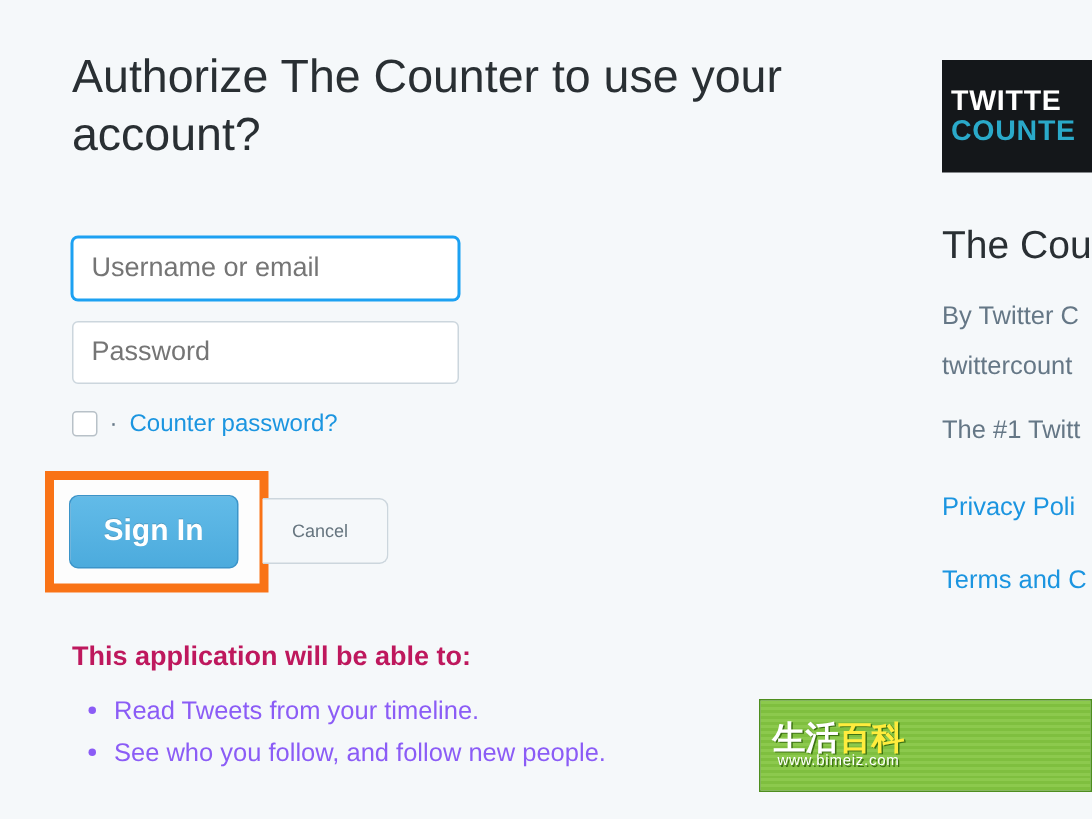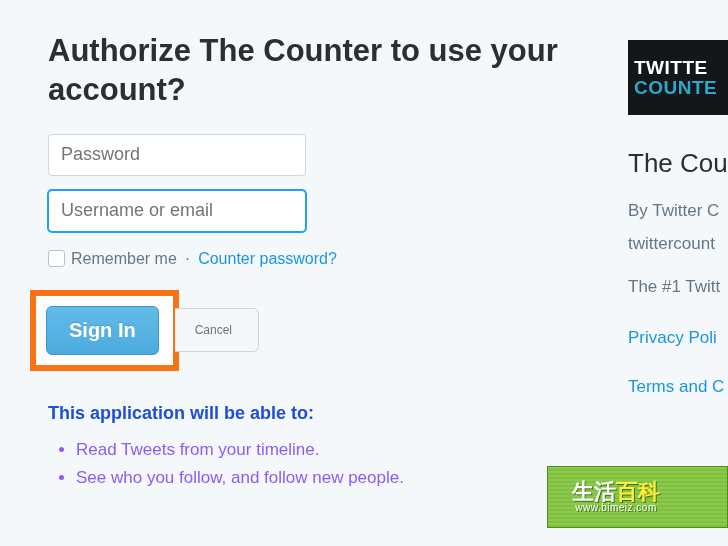--- a/index.html
+++ b/index.html
@@ -14,24 +14,24 @@
     display: flex;
     padding: 32px 0 0 48px;
     gap: 40px;
   }
   .main {
     width: 540px;
     flex: 0 0 540px;
   }
   h1.heading {
     font-size: 31px;
-    font-weight: 700;
+    font-weight: 400;
     line-height: 1.25;
     color: #292f33;
-    margin-bottom: 24px;
+    margin-bottom: 48px;
   }
   .form-field {
     margin-bottom: 14px;
   }
   .text-input {
     width: 258px;
     height: 42px;
     padding: 8px 12px;
     font-size: 18px;
     color: #8899a6;
@@ -97,21 +97,21 @@
     border-left: none;
     border-radius: 0 6px 6px 0;
     padding: 14px 26px 14px 20px;
     cursor: pointer;
     margin-left: -4px;
   }
   .abilities {
     margin-top: 32px;
   }
   .abilities-heading {
-    color: #1d4ed8;
+    color: #be185d;
     font-size: 18px;
     font-weight: 700;
     margin-bottom: 12px;
   }
   .abilities ul {
     list-style: disc;
     padding-left: 28px;
     color: #8b5cf6;
     font-size: 17px;
     line-height: 1.7;
@@ -148,28 +148,28 @@
     font-weight: 400;
     margin-bottom: 12px;
   }
   .side-line { margin-bottom: 6px; }
   .side-desc { margin-top: 16px; margin-bottom: 24px; }
   .side-link { color: #1b95e0; display: block; margin-bottom: 22px; cursor: pointer; }
   .watermark {
     position: absolute;
     right: 0;
     bottom: 18px;
-    width: 181px;
+    width: 222px;
     height: 62px;
     background: repeating-linear-gradient(0deg, #7fbf3f 0 2px, #8cc94d 2px 4px);
     border: 1px solid #4e8e1e;
     color: #fff;
     display: flex;
     align-items: center;
-    padding: 4px 24px;
+    padding: 4px 8px;
     font-size: 12px;
     gap: 8px;
   }
   .wm-logo {
     display: flex;
     flex-direction: column;
     align-items: center;
     line-height: 1;
   }
   .wm-logo .cn {
@@ -187,29 +187,28 @@
   }
 </style>
 </head>
 <body>
 
 <div class="container">
   <div class="main">
     <h1 class="heading">Authorize The Counter to use your account?</h1>
 
     <div class="form-field">
+      <input type="text" class="text-input focused" placeholder="Username or email" style="">
+    </div>
+    <div class="form-field">
       <input type="password" class="text-input" placeholder="Password" style="">
-    </div>
-    <div class="form-field">
-      <input type="text" class="text-input focused" placeholder="Username or email" style="">
     </div>
 
     <div class="remember-row">
       <span class="checkbox"></span>
-      <span>Remember me</span>
       <span class="dot-sep">·</span>
       <span class="link">Counter password?</span>
     </div>
 
     <div class="buttons-row">
       <div class="highlight-box">
         <button class="signin-btn">Sign In</button>
       </div>
       <button class="cancel-btn">Cancel</button>
     </div>

